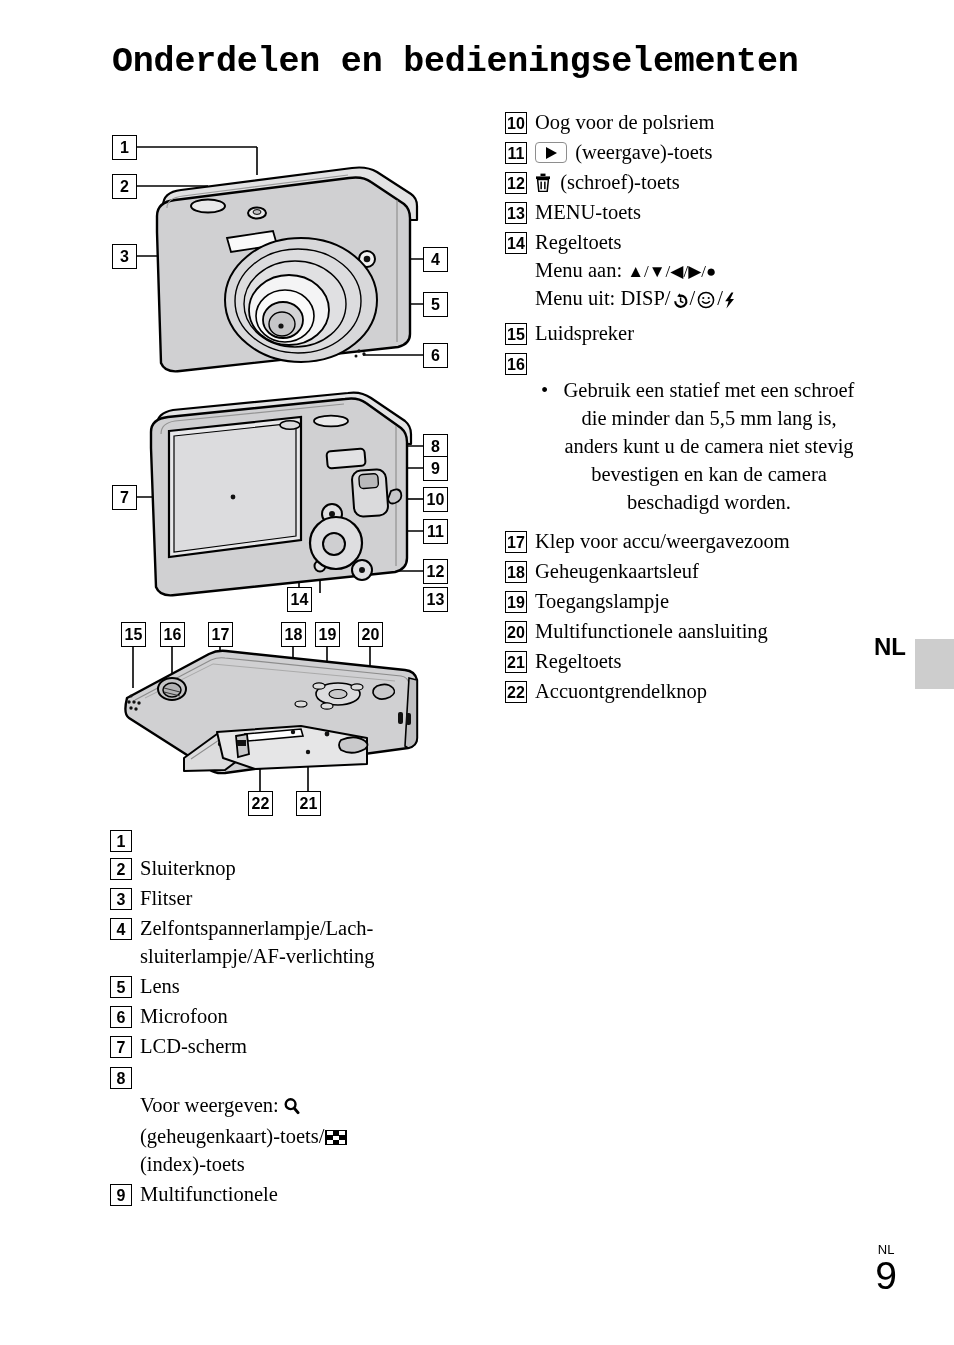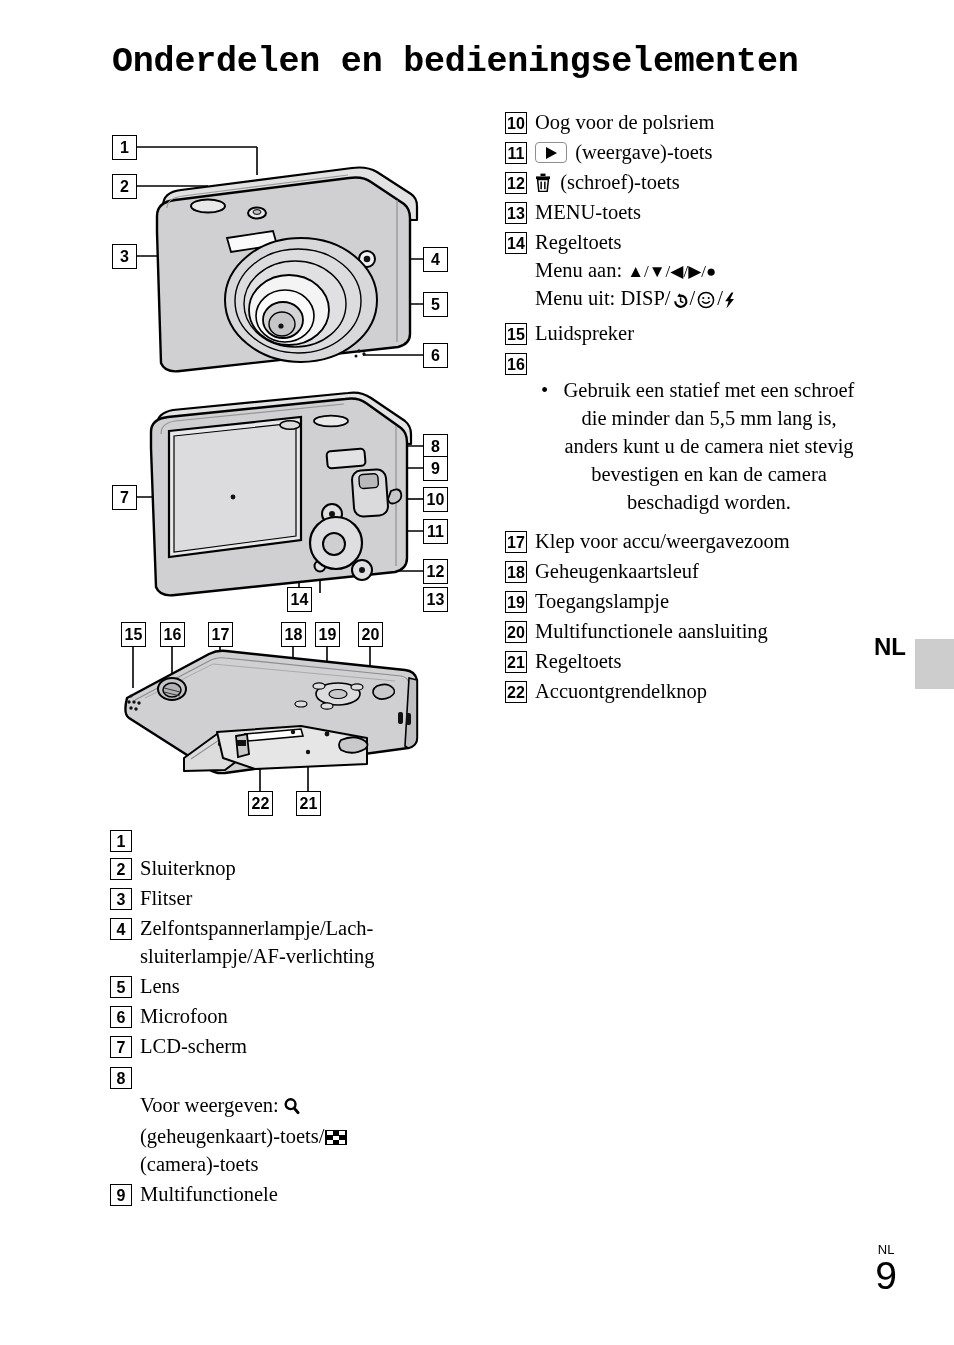--- a/index.html
+++ b/index.html
@@ -471,21 +471,21 @@
 
     <div class="li">
       <span class="num"><span class="badge lst">8</span></span>
       <span class="txt">
         <br>
         <span>Voor weergeven:</span><span class="ico mag-ico"><svg width="17" height="18" viewBox="0 0 17 18">
               <circle cx="7.6" cy="7.2" r="4.9" fill="none" stroke="#000" stroke-width="2.4"></circle>
               <path d="M11.2 11.1 L15 15.6" stroke="#000" stroke-width="3" stroke-linecap="round"></path>
             </svg></span><br>
         <span>(geheugenkaart)-toets/</span><span class="index-ico"><i style="left:1.5px;top:1.6px;"></i><i style="left:14px;top:1.6px;"></i><i style="left:7.8px;top:6.3px;"></i><i style="left:1.5px;top:10.4px;"></i><i style="left:14px;top:10.4px;"></i></span><br>
-        <span>(camera)-toets</span>
+        <span>(index)-toets</span>
       </span>
     </div>
 
     <div class="li">
       <span class="num"><span class="badge lst">9</span></span>
       <span class="txt">Multifunctionele</span>
     </div>
   </div>
 
   <div class="nl-tab-label">NL</div>

